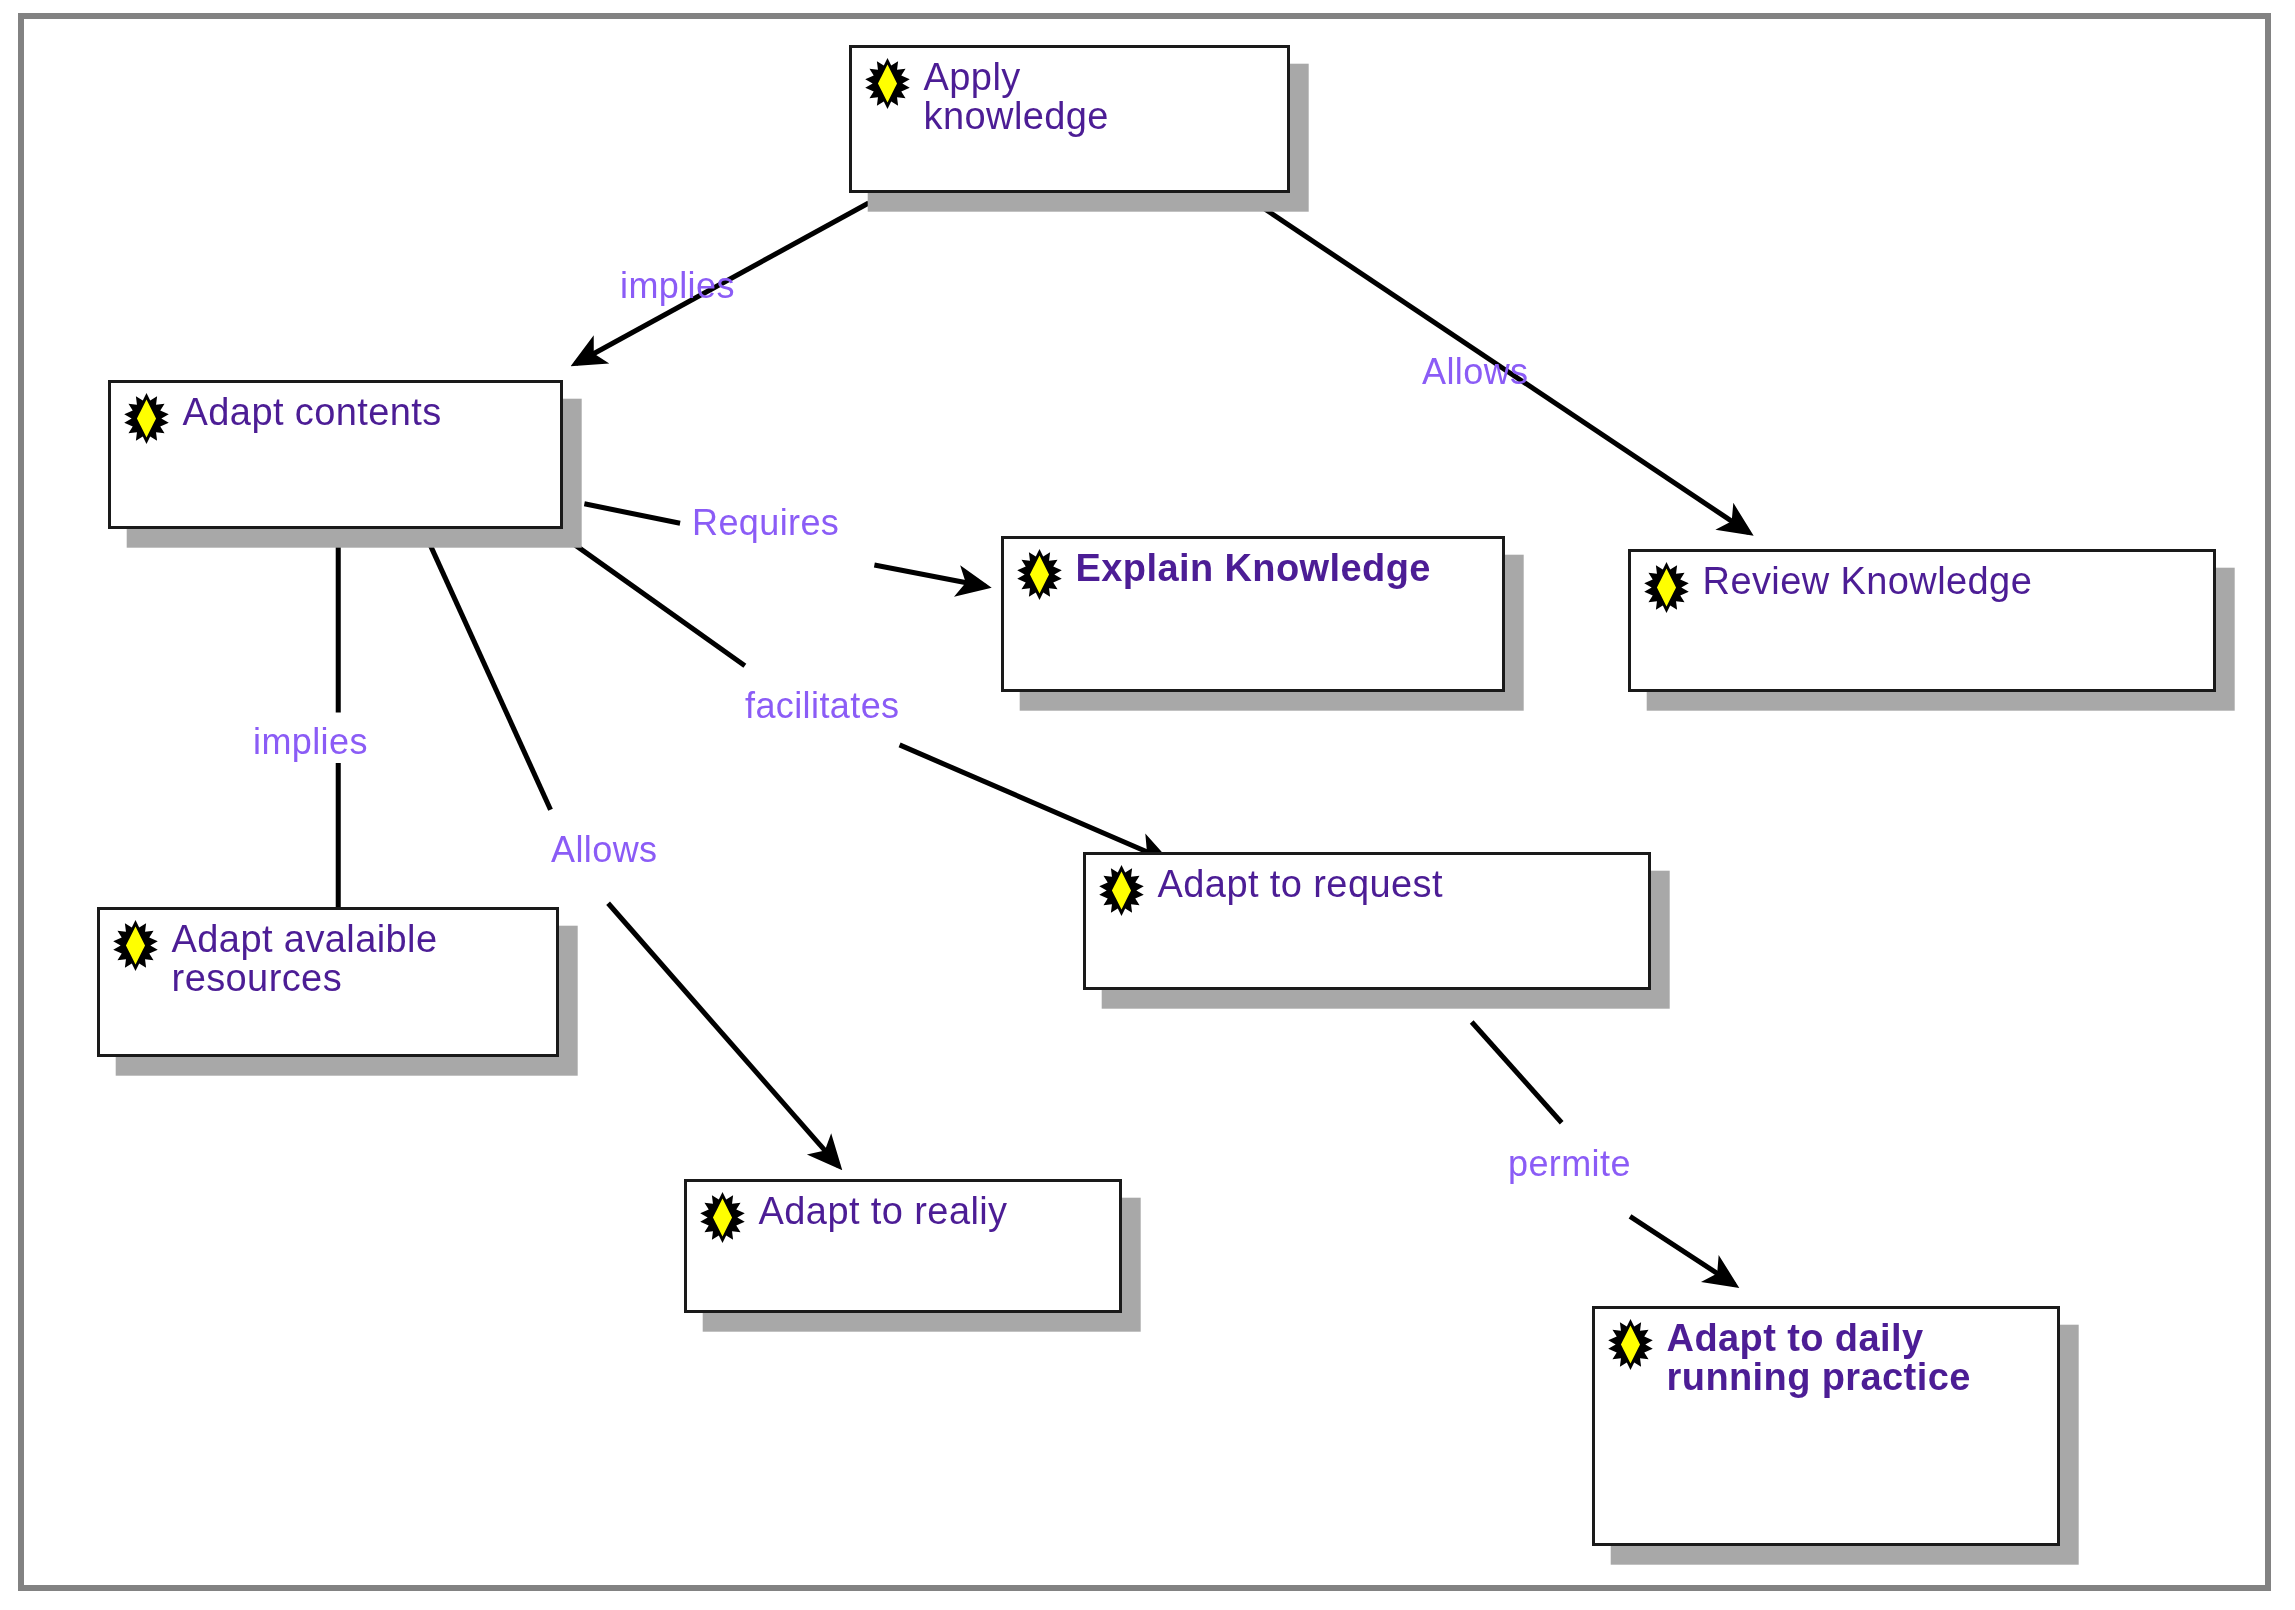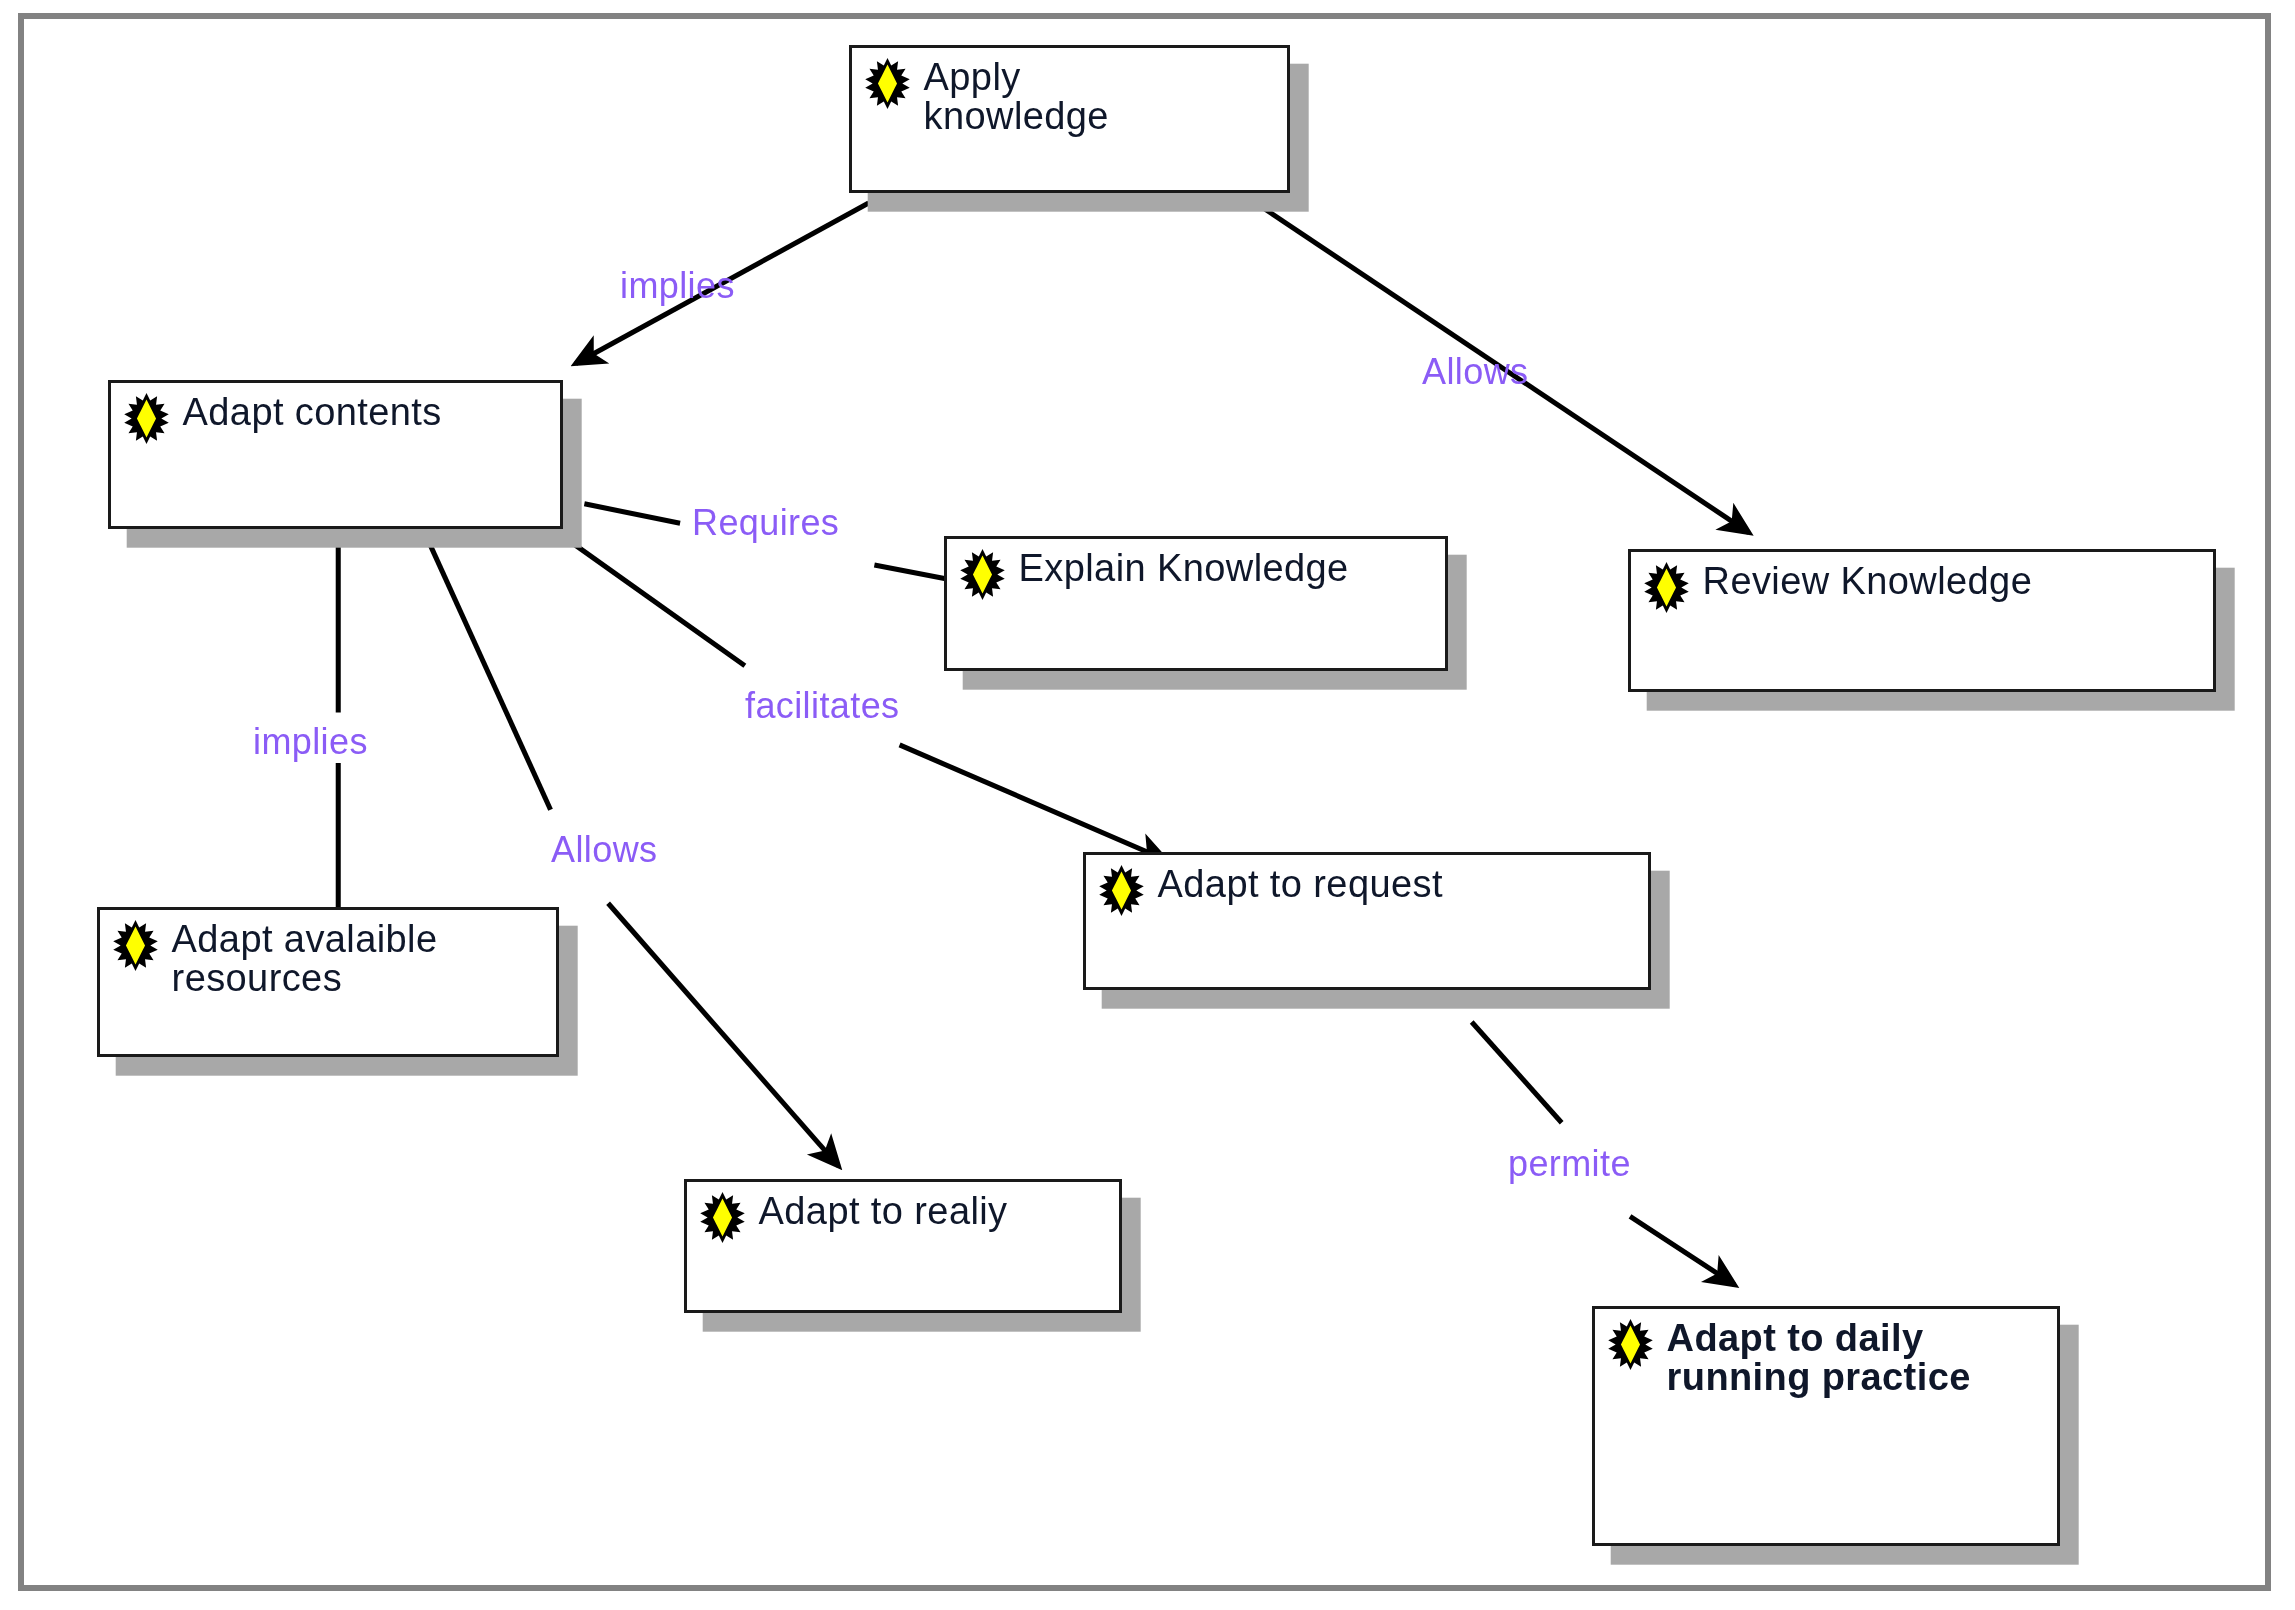--- a/index.html
+++ b/index.html
@@ -49,21 +49,21 @@
   .node-icon{
     flex:0 0 auto;
     width:53px;
     height:53px;
     display:block;
     margin-top:1.4px;
   }
   .node-label{
     font-size:38px;
     line-height:1.03;
-    color:#0f172a;
+    color:#4c1d95;
     letter-spacing:0.4px;
     white-space:pre-line;
     padding-top:2.9px;
   }
 
   
   .edge-label{
     position:absolute;
     font-size:36px;
     color:#8b5cf6;
@@ -134,21 +134,21 @@
   <div class="node" style="left:108px; top:380px; width:455px; height:149px;">
     <div class="node-inner">
       <svg class="node-icon" viewBox="0 0 100 100">
         <path d="M50 2 L57 16 L70 8 L68 24 L84 22 L76 35 L92 42 L78 50 L92 58 L76 65 L84 78 L68 76 L70 92 L57 84 L50 98 L43 84 L30 92 L32 76 L16 78 L24 65 L8 58 L22 50 L8 42 L24 35 L16 22 L32 24 L30 8 L43 16 Z" fill="#000000"></path>
         <path d="M50 14 L68 50 L50 86 L32 50 Z" fill="#ffff00"></path>
       </svg>
       <div class="node-label">Adapt contents</div>
     </div>
   </div>
 
-  <div class="node" style="left:944px; top:536px; width:504px; height:135px;">
+  <div class="node" style="left:1001px; top:536px; width:504px; height:156px;font-weight:bold;">
     <div class="node-inner">
       <svg class="node-icon" viewBox="0 0 100 100">
         <path d="M50 2 L57 16 L70 8 L68 24 L84 22 L76 35 L92 42 L78 50 L92 58 L76 65 L84 78 L68 76 L70 92 L57 84 L50 98 L43 84 L30 92 L32 76 L16 78 L24 65 L8 58 L22 50 L8 42 L24 35 L16 22 L32 24 L30 8 L43 16 Z" fill="#000000"></path>
         <path d="M50 14 L68 50 L50 86 L32 50 Z" fill="#ffff00"></path>
       </svg>
       <div class="node-label">Explain Knowledge</div>
     </div>
   </div>
 
   <div class="node" style="left:1628px; top:549px; width:588px; height:143px;">

